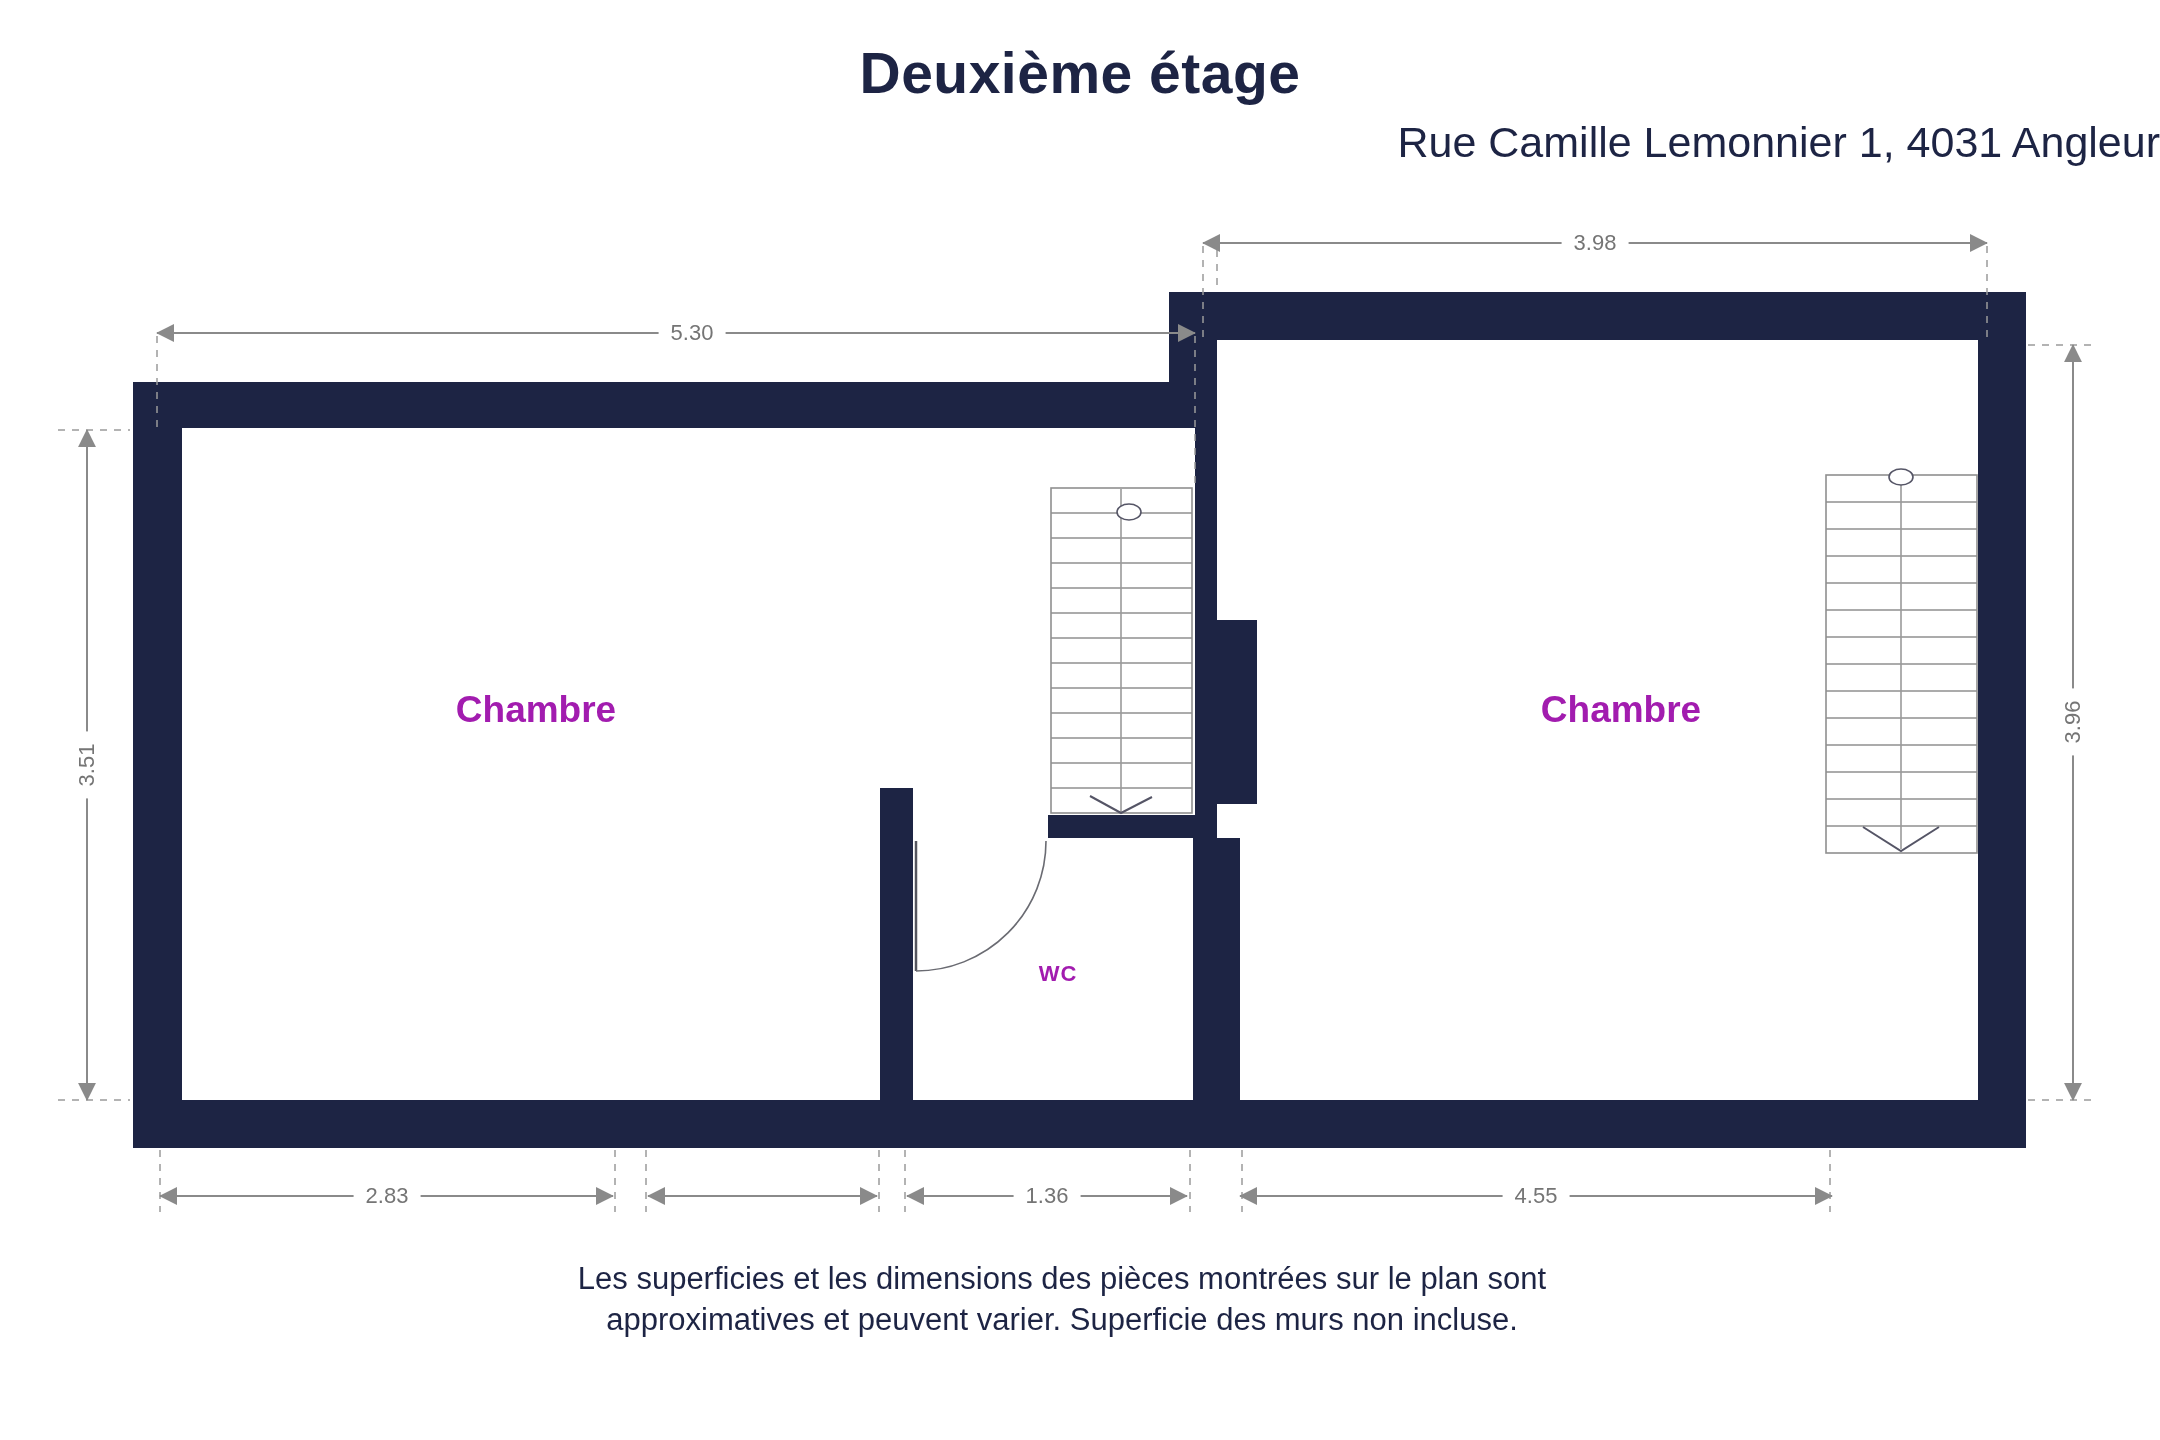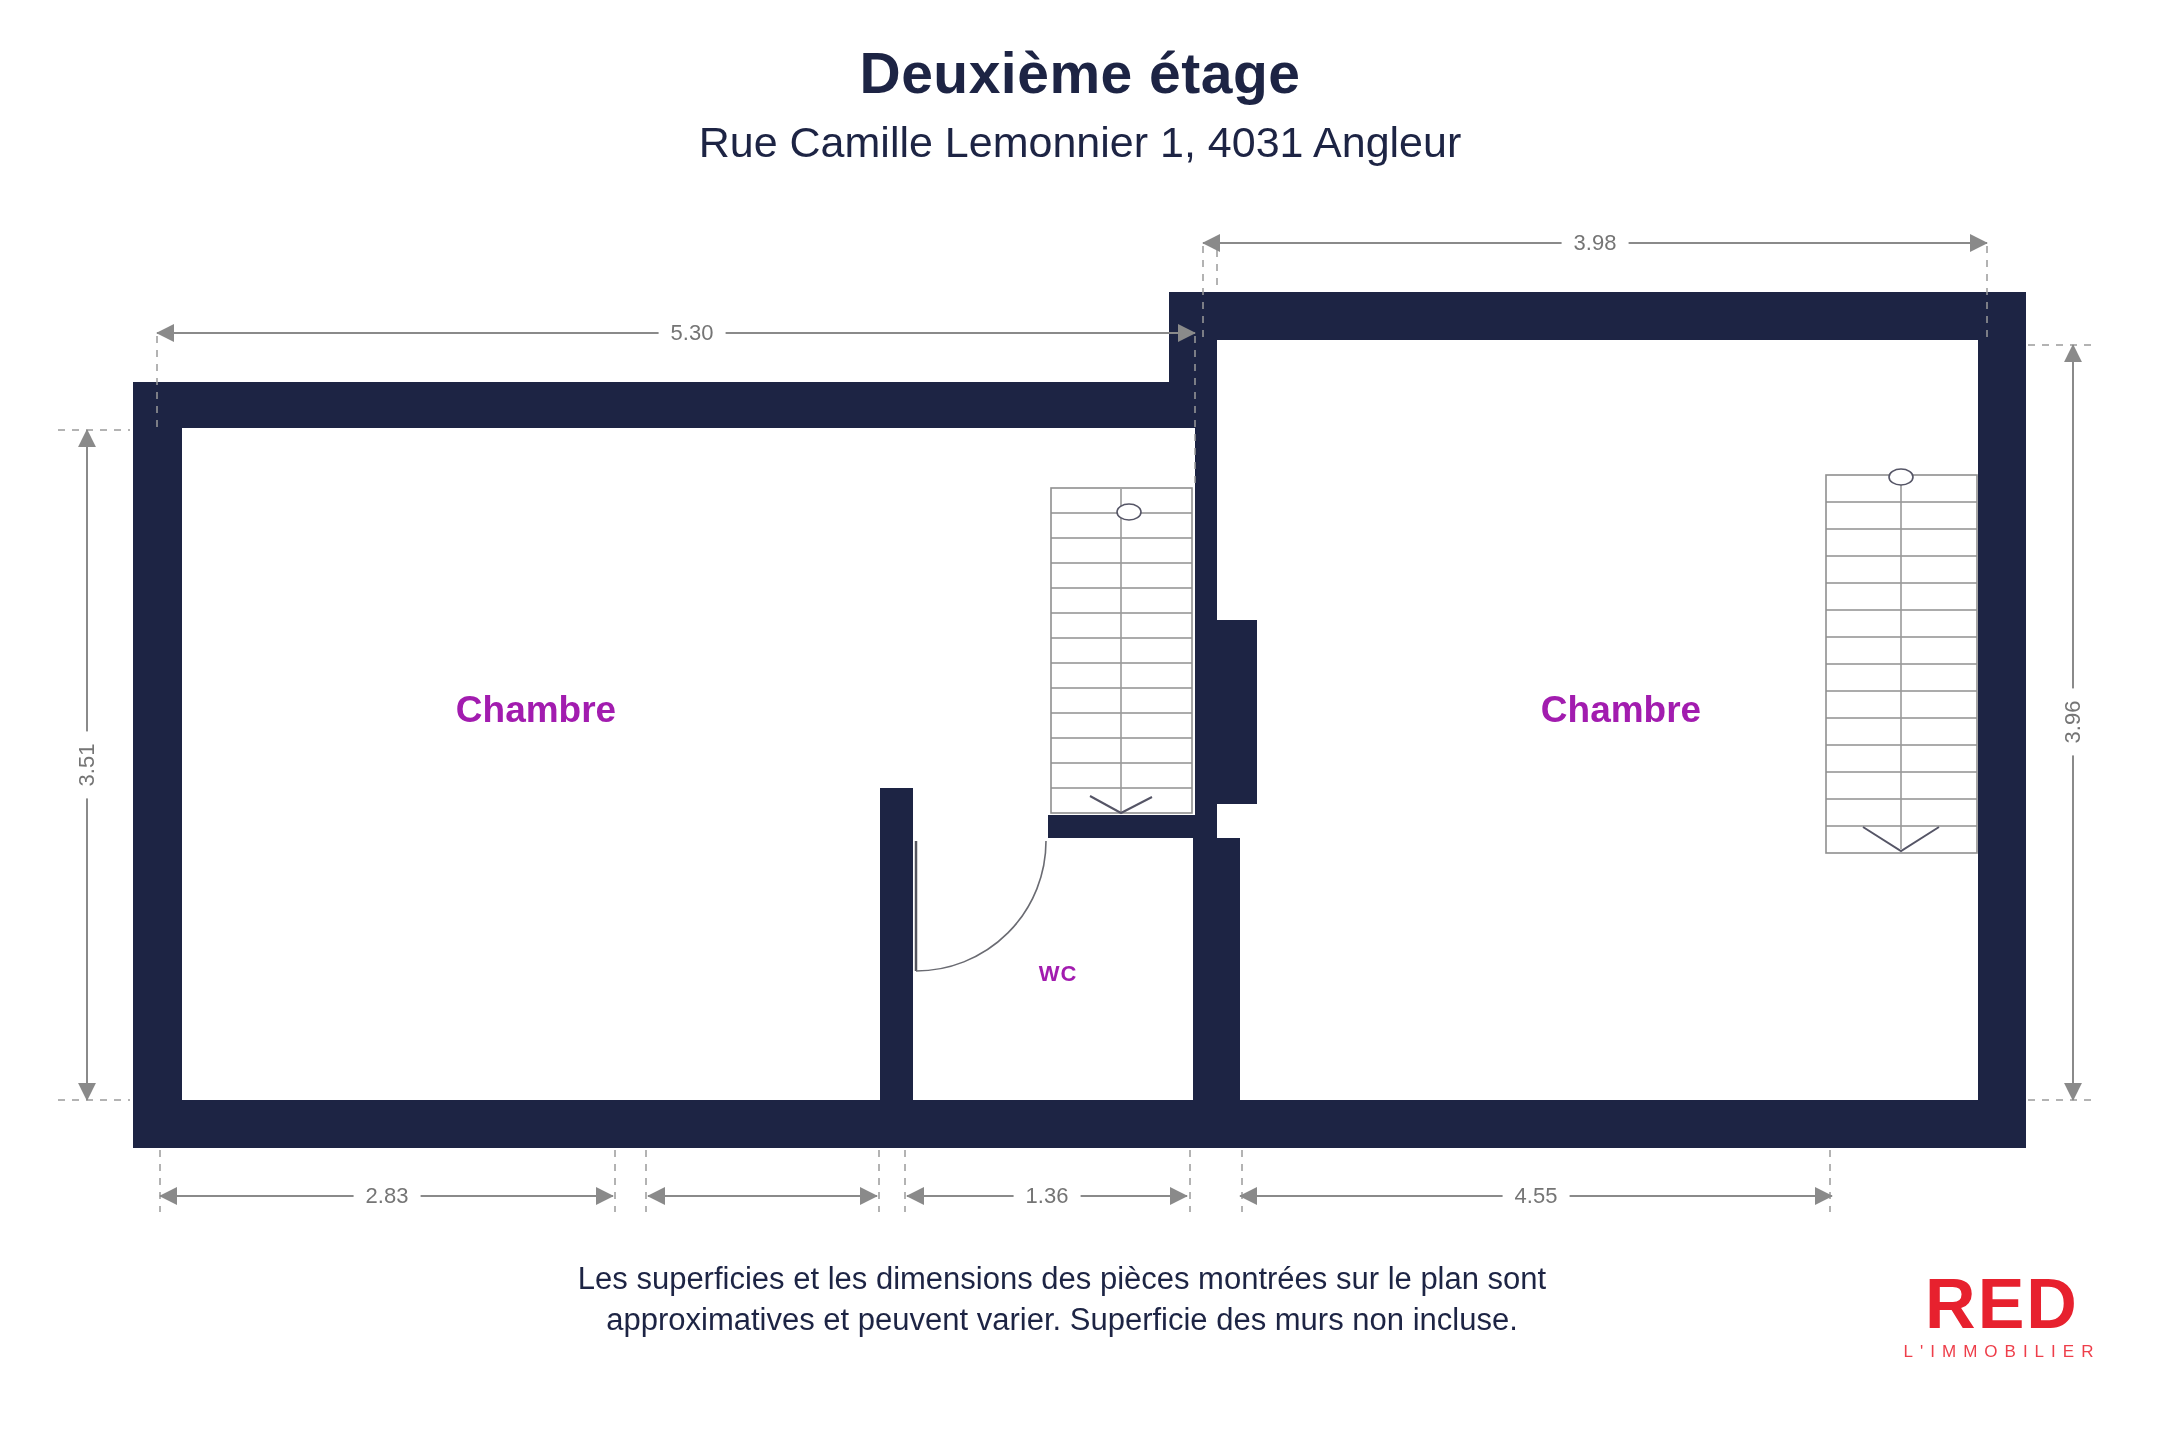--- a/index.html
+++ b/index.html
@@ -1,20 +1,20 @@
 <!DOCTYPE html>
 <html><head>
 <meta charset="utf-8">
 <style>
   html,body{margin:0;padding:0;background:#ffffff;}
   #stage{position:relative;width:2160px;height:1440px;background:#ffffff;overflow:hidden;
          font-family:"Liberation Sans",sans-serif;color:#1d2444;}
   .hdr{position:absolute;left:0;width:2160px;text-align:center;}
   #title{top:40px;font-size:57px;font-weight:700;letter-spacing:0.5px;}
-  #subtitle{top:118px;font-size:43px;font-weight:400;}
+  #subtitle{top:118px;font-size:43px;font-weight:400;text-align:right;}
   .roomlabel{position:absolute;transform:translate(-50%,-50%);font-weight:600;font-size:37px;
              color:#a21caf;white-space:nowrap;}
   #wc-label{font-size:22px;font-weight:700;letter-spacing:1px;}
   svg{position:absolute;left:0;top:0;}
   .dimlabel{position:absolute;transform:translate(-50%,-50%);font-size:22px;color:#757575;
             background:#ffffff;padding:0 12px;white-space:nowrap;}
   .dimlabel.vert{transform:translate(-50%,-50%) rotate(-90deg);}
   #disclaimer{position:absolute;left:1062px;top:1258px;transform:translateX(-50%);
               text-align:center;font-size:31px;line-height:41px;font-weight:400;color:#1d2444;
               white-space:nowrap;}
@@ -137,18 +137,14 @@
   <span class="dimlabel vert" style="left:2073px;top:722px;">3.96</span>
   <span class="dimlabel" style="left:387px;top:1196px;">2.83</span>
   <span class="dimlabel" style="left:1047px;top:1196px;">1.36</span>
   <span class="dimlabel" style="left:1536px;top:1196px;">4.55</span>
 
   <div id="disclaimer">
     <div>Les superficies et les dimensions des pièces montrées sur le plan sont</div>
     <div>approximatives et peuvent varier. Superficie des murs non incluse.</div>
   </div>
 
-  <div id="logo">
-    <div class="brand">RED</div>
-    <div class="tagline">L'IMMOBILIER</div>
-  </div>
 
 </div>
 
 </body></html>

